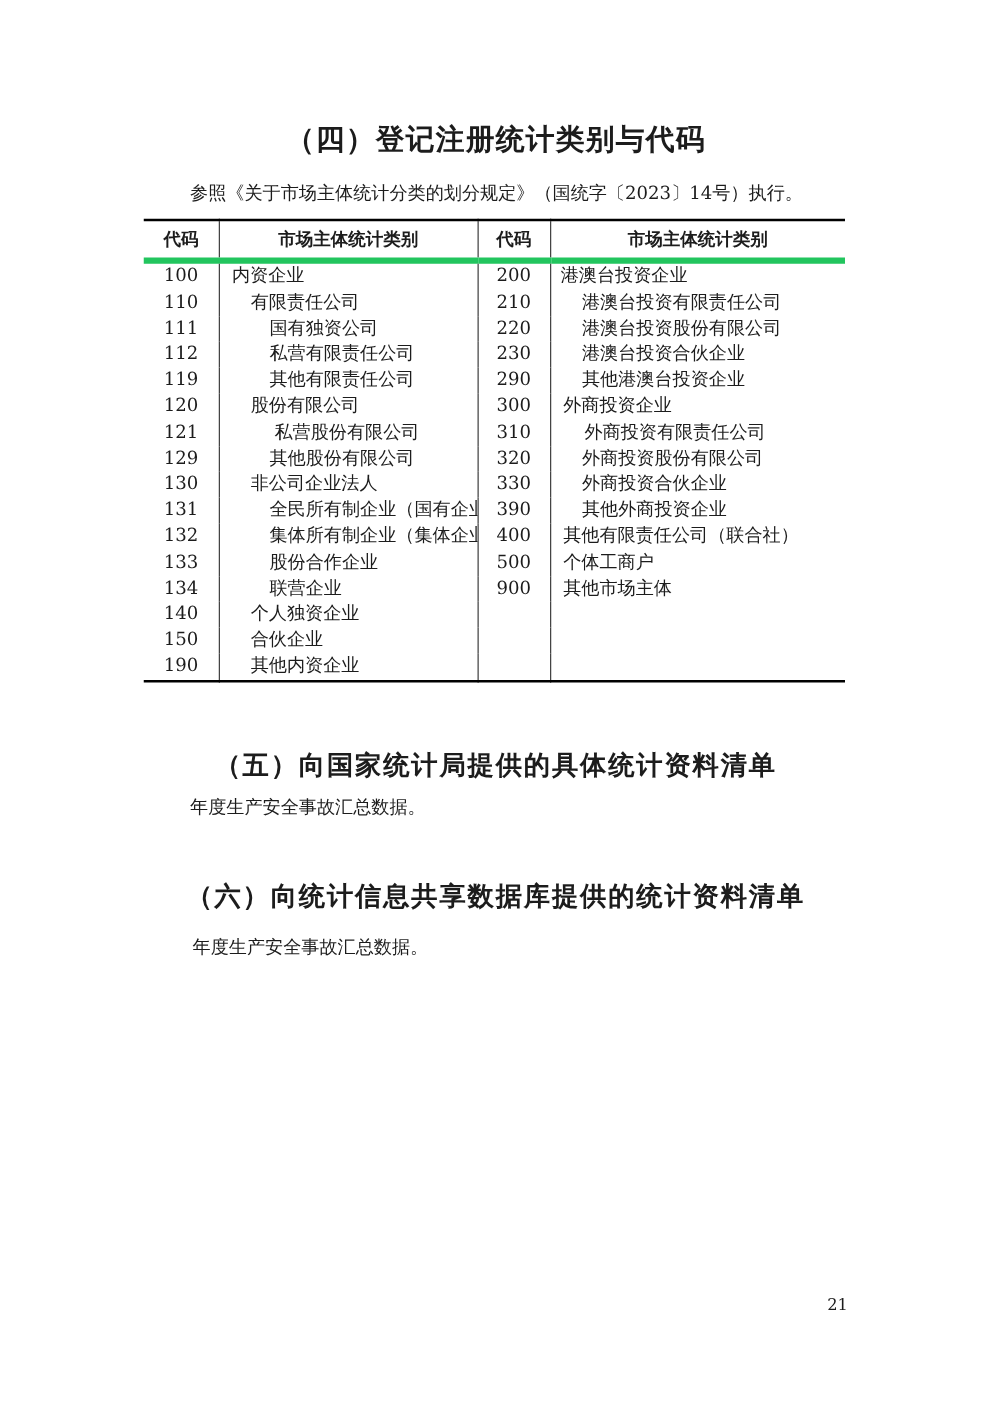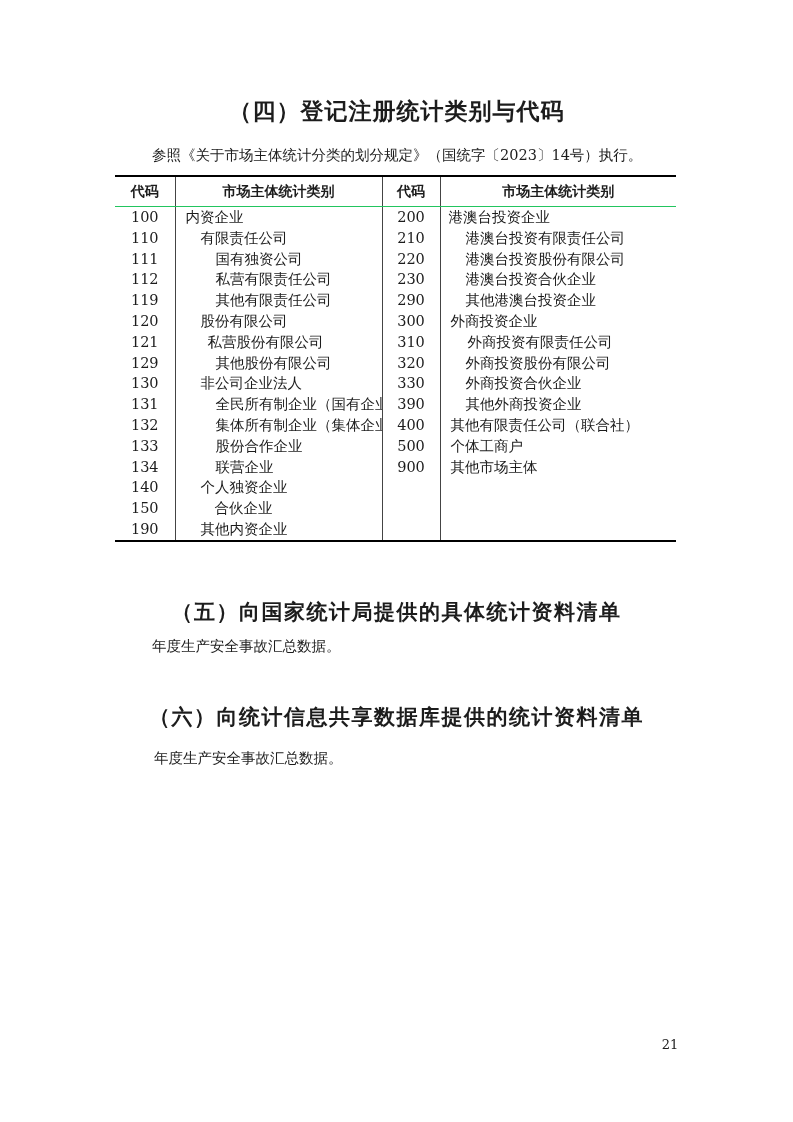--- a/index.html
+++ b/index.html
@@ -53,21 +53,21 @@
   table.code-table col.c-code-r  { width: 58px; }
   table.code-table col.c-cat-r   { width: 236px; }
 
   table.code-table th {
     font-family: "Liberation Sans", "DejaVu Sans", sans-serif;
     font-weight: bold;
     font-size: 14px;
     height: 29px;
     text-align: center;
     vertical-align: middle;
-    border-bottom: 1px solid #22c55e;
+    border-bottom: 5px solid #22c55e;
     padding: 0;
   }
   table.code-table td {
     font-size: 14.5px;
     height: 20.8px;
     line-height: 20.8px;
     vertical-align: middle;
     padding: 0;
     white-space: nowrap;
     overflow: hidden;
@@ -148,21 +148,21 @@
           <td class="cat-cell" style="padding-left: 25px;">其他港澳台投资企业</td>
         </tr>
         <tr>
           <td class="code-cell">120</td>
           <td class="cat-cell" style="padding-left: 25px;">股份有限公司</td>
           <td class="code-cell">300</td>
           <td class="cat-cell" style="padding-left: 10px;">外商投资企业</td>
         </tr>
         <tr>
           <td class="code-cell">121</td>
-          <td class="cat-cell" style="padding-left: 32px;">私营股份有限公司</td>
+          <td class="cat-cell" style="padding-left: 44px;">私营股份有限公司</td>
           <td class="code-cell">310</td>
           <td class="cat-cell" style="padding-left: 27px;">外商投资有限责任公司</td>
         </tr>
         <tr>
           <td class="code-cell">129</td>
           <td class="cat-cell" style="padding-left: 40px;">其他股份有限公司</td>
           <td class="code-cell">320</td>
           <td class="cat-cell" style="padding-left: 25px;">外商投资股份有限公司</td>
         </tr>
         <tr>
@@ -196,21 +196,21 @@
           <td class="cat-cell" style="padding-left: 10px;">其他市场主体</td>
         </tr>
         <tr>
           <td class="code-cell">140</td>
           <td class="cat-cell" style="padding-left: 25px;">个人独资企业</td>
           <td class="code-cell"></td>
           <td class="cat-cell"></td>
         </tr>
         <tr>
           <td class="code-cell">150</td>
-          <td class="cat-cell" style="padding-left: 39px; margin-left: 36px;">合伙企业</td>
+          <td class="cat-cell" style="padding-left: 25px; margin-left: 36px;">合伙企业</td>
           <td class="code-cell"></td>
           <td class="cat-cell"></td>
         </tr>
         <tr>
           <td class="code-cell">190</td>
           <td class="cat-cell" style="padding-left: 25px;">其他内资企业</td>
           <td class="code-cell"></td>
           <td class="cat-cell"></td>
         </tr>
       </tbody>

